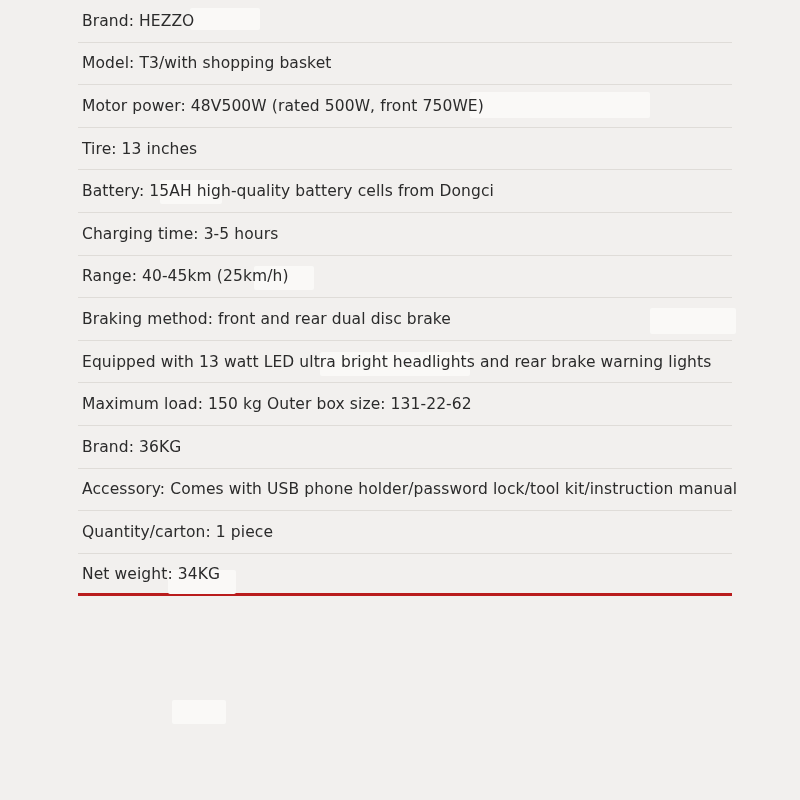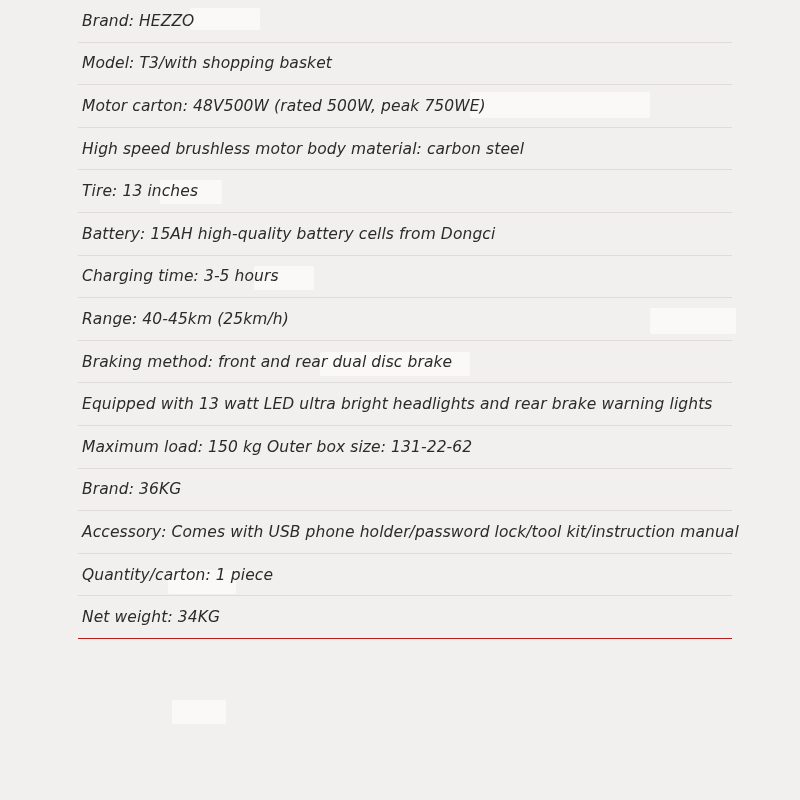--- a/index.html
+++ b/index.html
@@ -12,41 +12,40 @@
     background: #f2f0ee;
     font-family: "DejaVu Sans", sans-serif;
     overflow: hidden;
   }
   .sheet {
     position: relative;
     width: 800px;
     height: 800px;
     box-sizing: border-box;
     background: #f2f0ee;
-    font-style: italic;
   }
   .spec-list {
     position: absolute;
     left: 78px;
     top: 0px;
     width: 654px;
     box-sizing: border-box;
   }
   .spec-row {
     position: relative;
     box-sizing: border-box;
     height: 42.6px;
     display: flex;
     align-items: center;
     border-bottom: 1px solid #dfdcd8;
     padding-left: 4px;
     padding-right: 2px;
   }
   .spec-row:last-child {
-    border-bottom: 1px solid #b91c1c;
+    border-bottom: 3px solid #b91c1c;
     align-items: center;
   }
   .spec-text {
     font-size: 15.5px;
     color: #2b2b2b;
     line-height: 20px;
     letter-spacing: 0.1px;
     white-space: nowrap;
     position: relative;
     z-index: 2;
@@ -75,24 +74,21 @@
   <div class="blob" style="left:172px;top:700px;width:54px;height:24px;"></div>
 
   <div class="spec-list">
     <div class="spec-row">
       <span class="spec-text">Brand: HEZZO</span>
     </div>
     <div class="spec-row">
       <span class="spec-text">Model: T3/with shopping basket</span>
     </div>
     <div class="spec-row">
-      <span class="spec-text">Motor carton: 48V500W (rated 500W, peak 750WE)</span>
-    </div>
-    <div class="spec-row">
-      <span class="spec-text">High speed brushless motor body material: carbon steel</span>
+      <span class="spec-text">Motor power: 48V500W (rated 500W, front 750WE)</span>
     </div>
     <div class="spec-row">
       <span class="spec-text">Tire: 13 inches</span>
     </div>
     <div class="spec-row">
       <span class="spec-text">Battery: 15AH high-quality battery cells from Dongci</span>
     </div>
     <div class="spec-row">
       <span class="spec-text">Charging time: 3-5 hours</span>
     </div>

